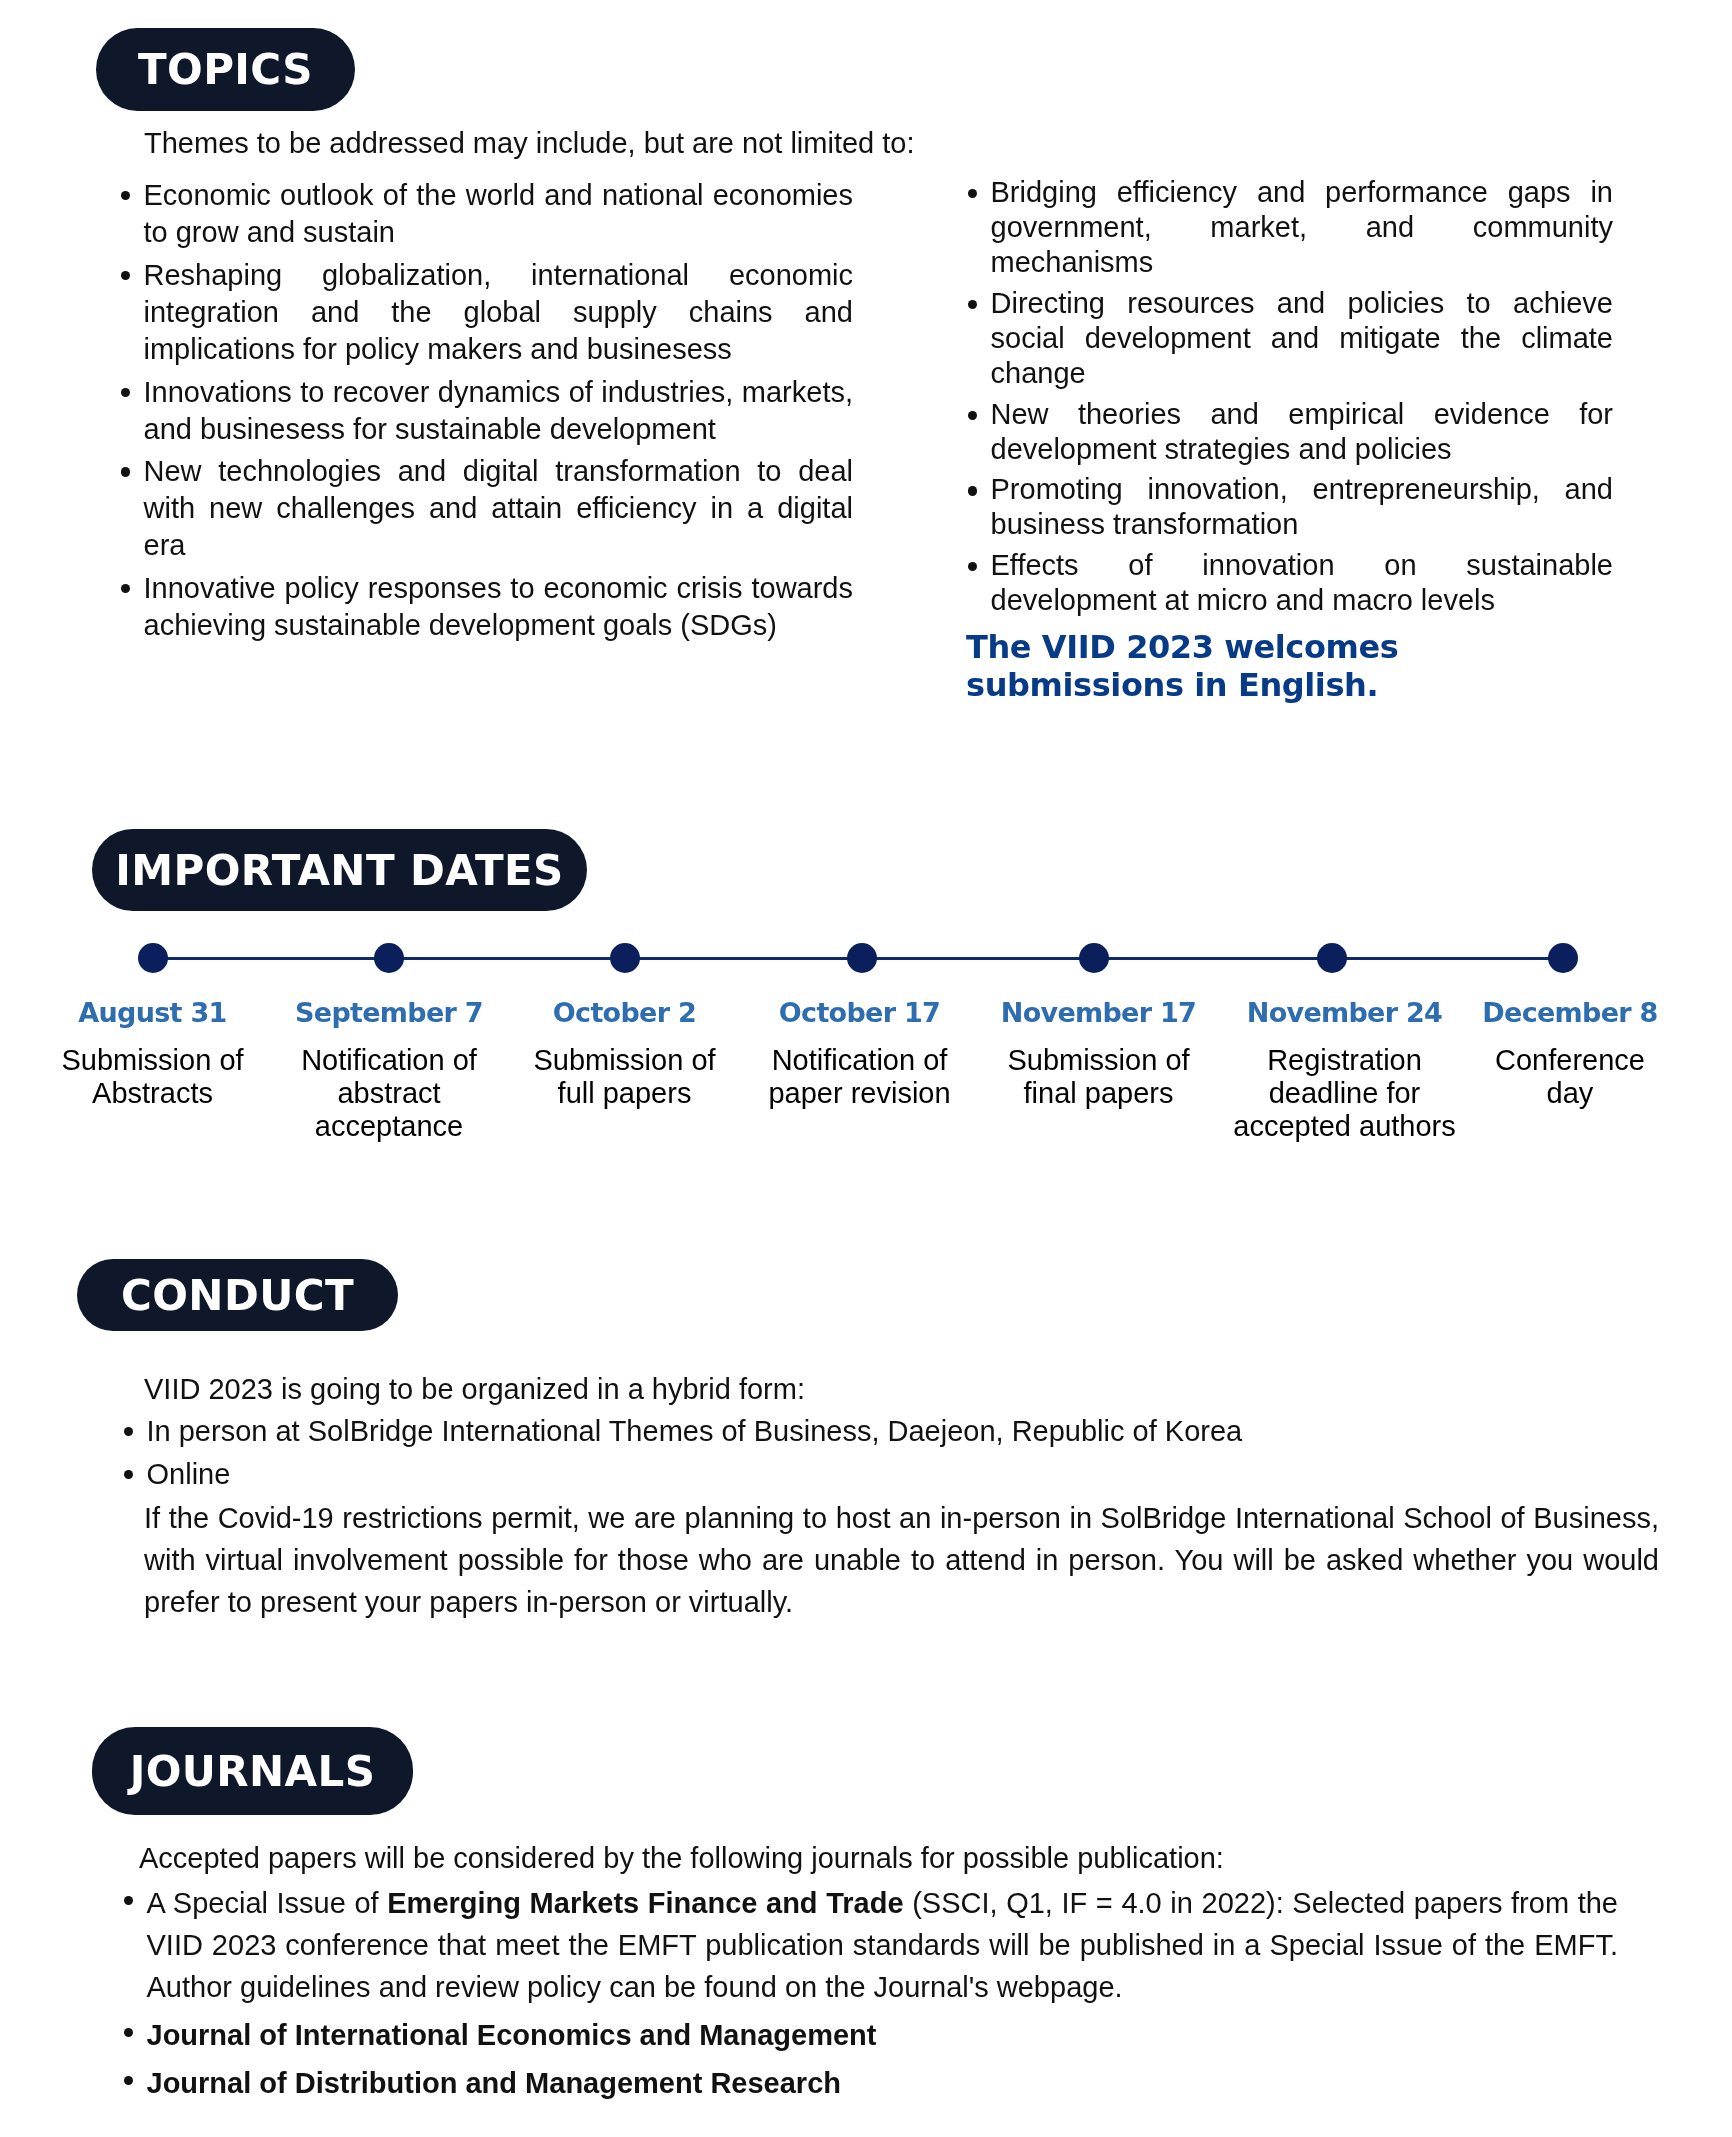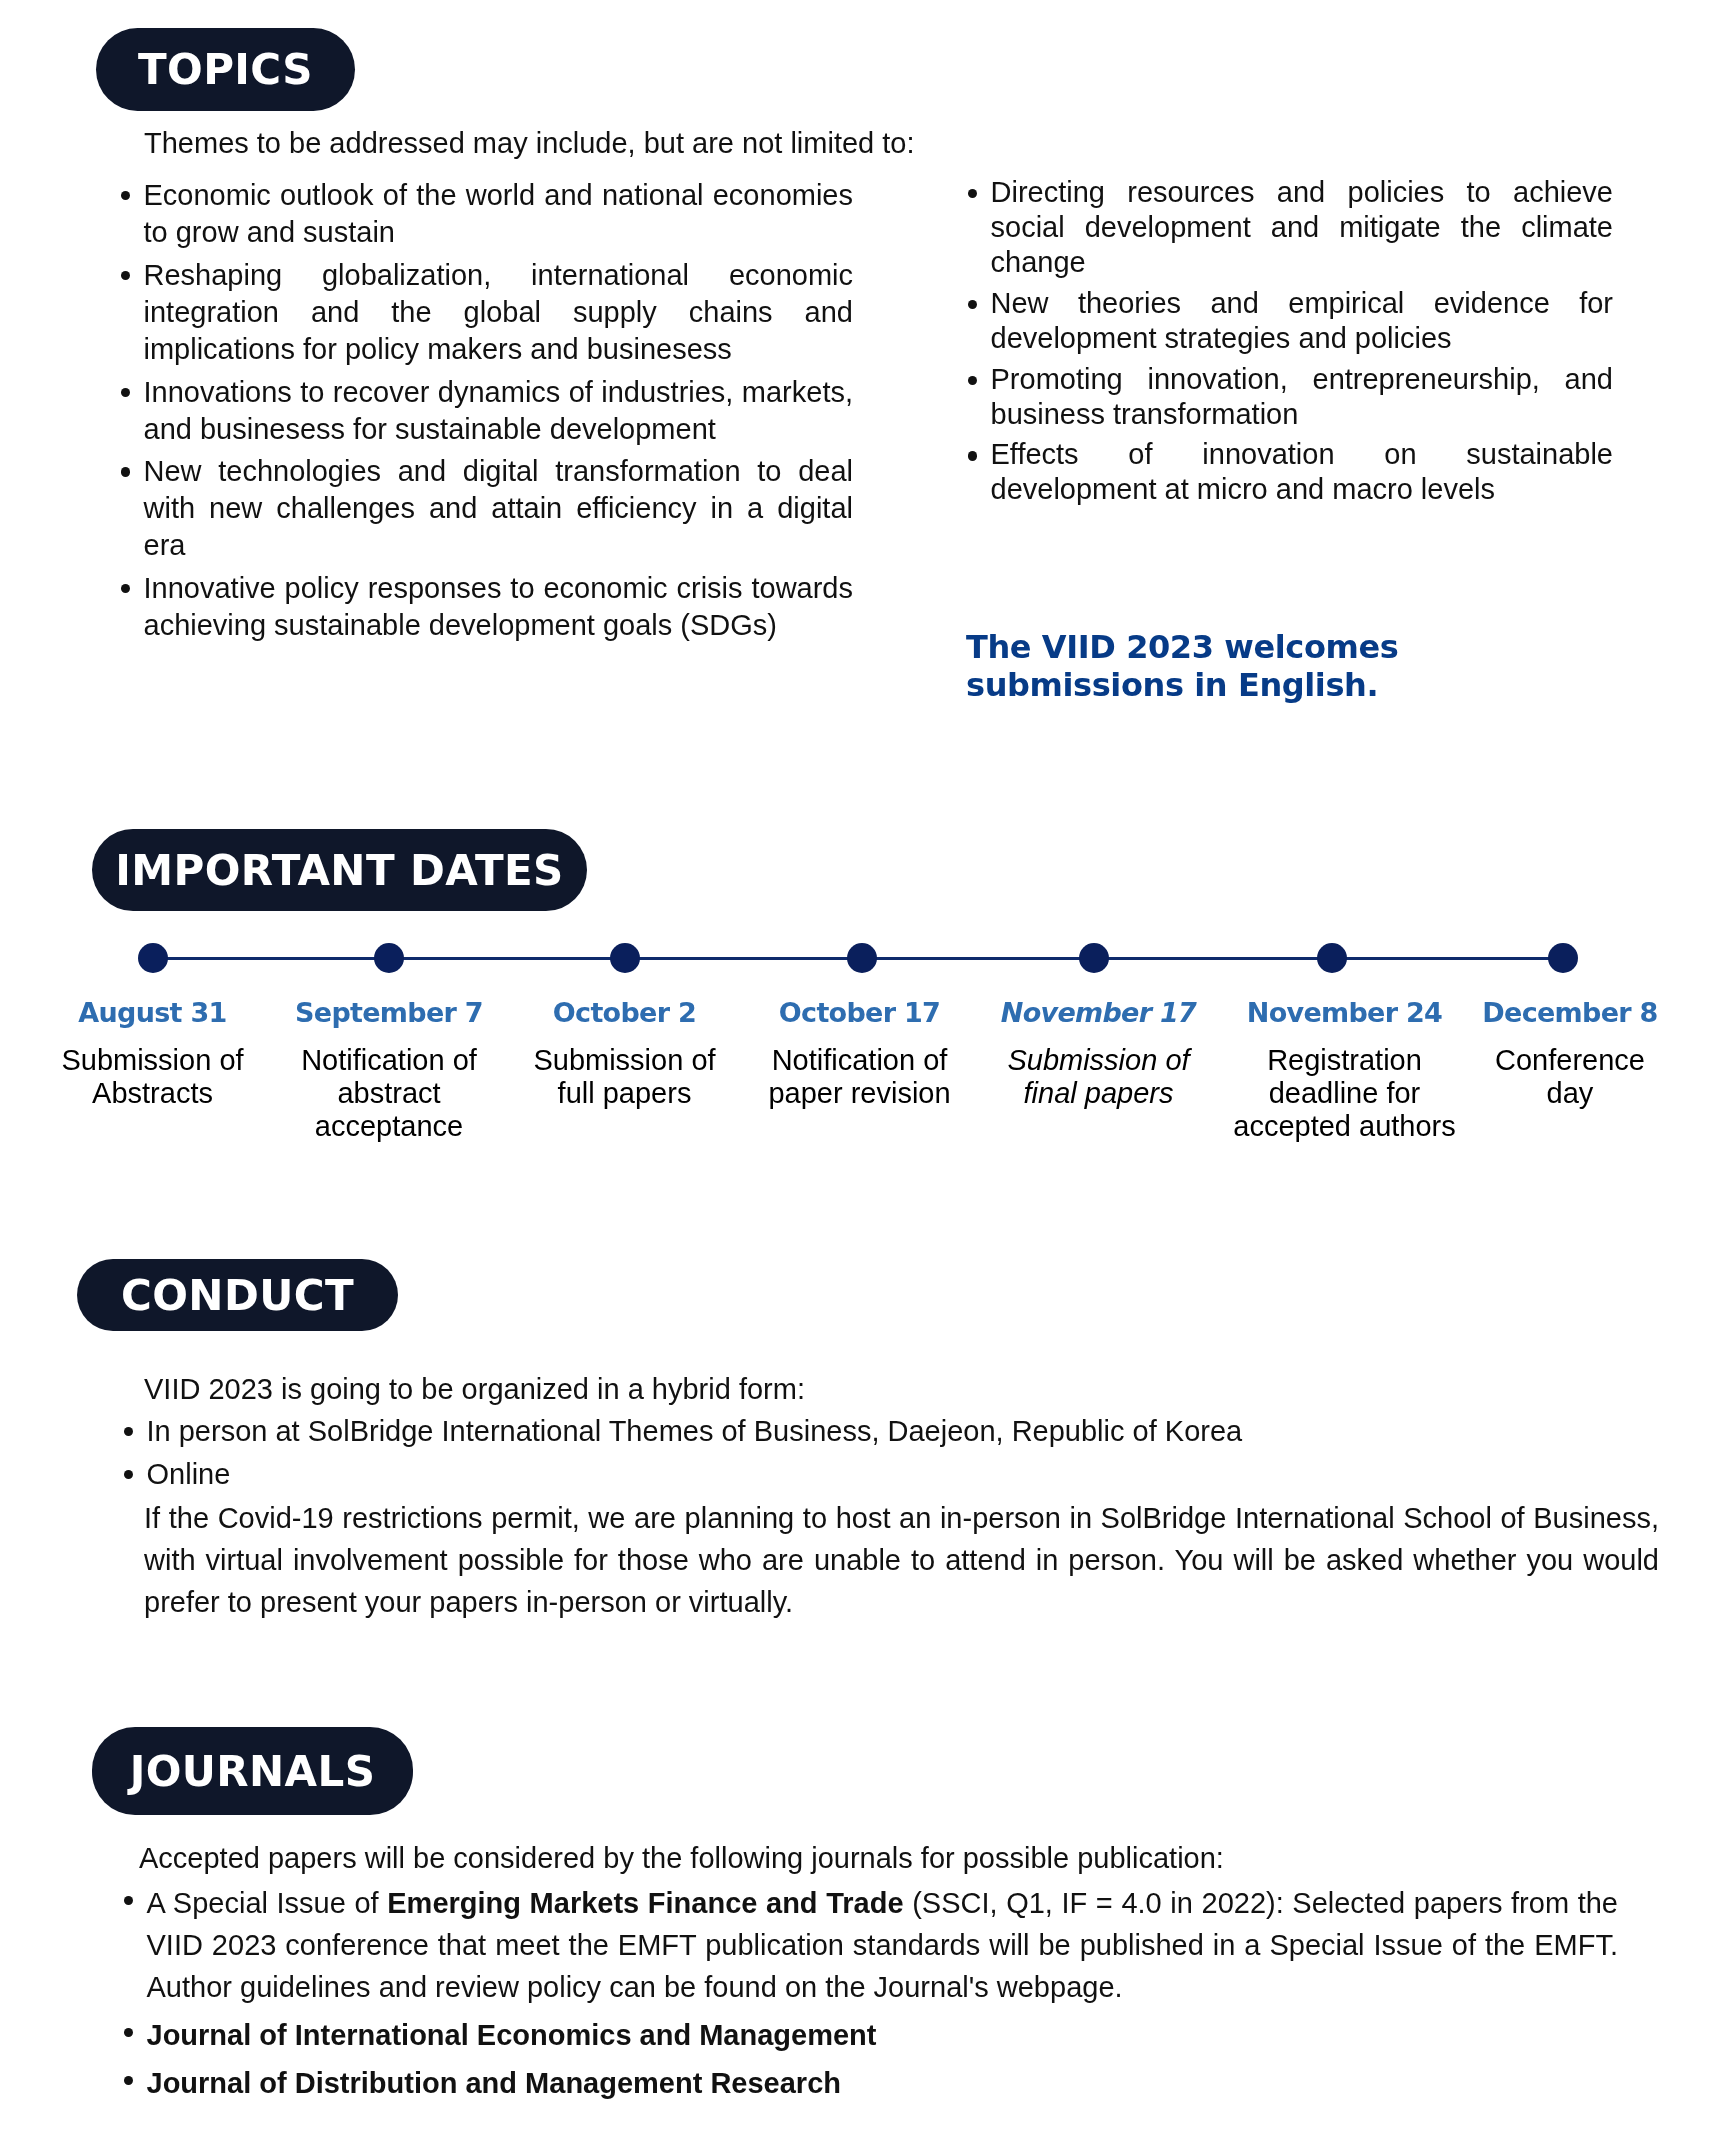--- a/index.html
+++ b/index.html
@@ -89,20 +89,21 @@
 
 <ul class="txt blist col-left">
   <li>Economic outlook of the world and national economies to grow and sustain</li>
   <li>Reshaping globalization, international economic integration and the global supply chains and implications for policy makers and businesess</li>
   <li>Innovations to recover dynamics of industries, markets, and businesess for sustainable development</li>
   <li>New technologies and digital transformation to deal with new challenges and attain efficiency in a digital era</li>
   <li>Innovative policy responses to economic crisis towards achieving sustainable development goals (SDGs)</li>
 </ul>
 
 <ul class="txt blist col-right">
+  <li>Bridging efficiency and performance gaps in government, market, and community mechanisms</li>
   <li>Directing resources and policies to achieve social development and mitigate the climate change</li>
   <li>New theories and empirical evidence for development strategies and policies</li>
   <li>Promoting innovation, entrepreneurship, and business transformation</li>
   <li>Effects of innovation on sustainable development at micro and macro levels</li>
 </ul>
 
 <div class="welcome">The VIID 2023 welcomes submissions in English.</div>
 
 <div class="pill" style="left:92px; top:829px; width:495px; height:82px;">IMPORTANT DATES</div>
 
@@ -124,21 +125,21 @@
   <div class="tl-desc">Notification of abstract acceptance</div>
 </div>
 <div class="tl-item" style="left:625px;">
   <div class="tl-date">October 2</div>
   <div class="tl-desc">Submission of full papers</div>
 </div>
 <div class="tl-item" style="left:860px;">
   <div class="tl-date">October 17</div>
   <div class="tl-desc">Notification of paper revision</div>
 </div>
-<div class="tl-item" style="left:1099px;font-style:italic;">
+<div class="tl-item" style="left:1099px;">
   <div class="tl-date">November 17</div>
   <div class="tl-desc">Submission of final papers</div>
 </div>
 <div class="tl-item" style="left:1345px; width:267px; margin-left:-134px;">
   <div class="tl-date">November 24</div>
   <div class="tl-desc">Registration deadline for accepted authors</div>
 </div>
 <div class="tl-item" style="left:1570px; width:192px; margin-left:-96px;">
   <div class="tl-date">December 8</div>
   <div class="tl-desc">Conference day</div>

